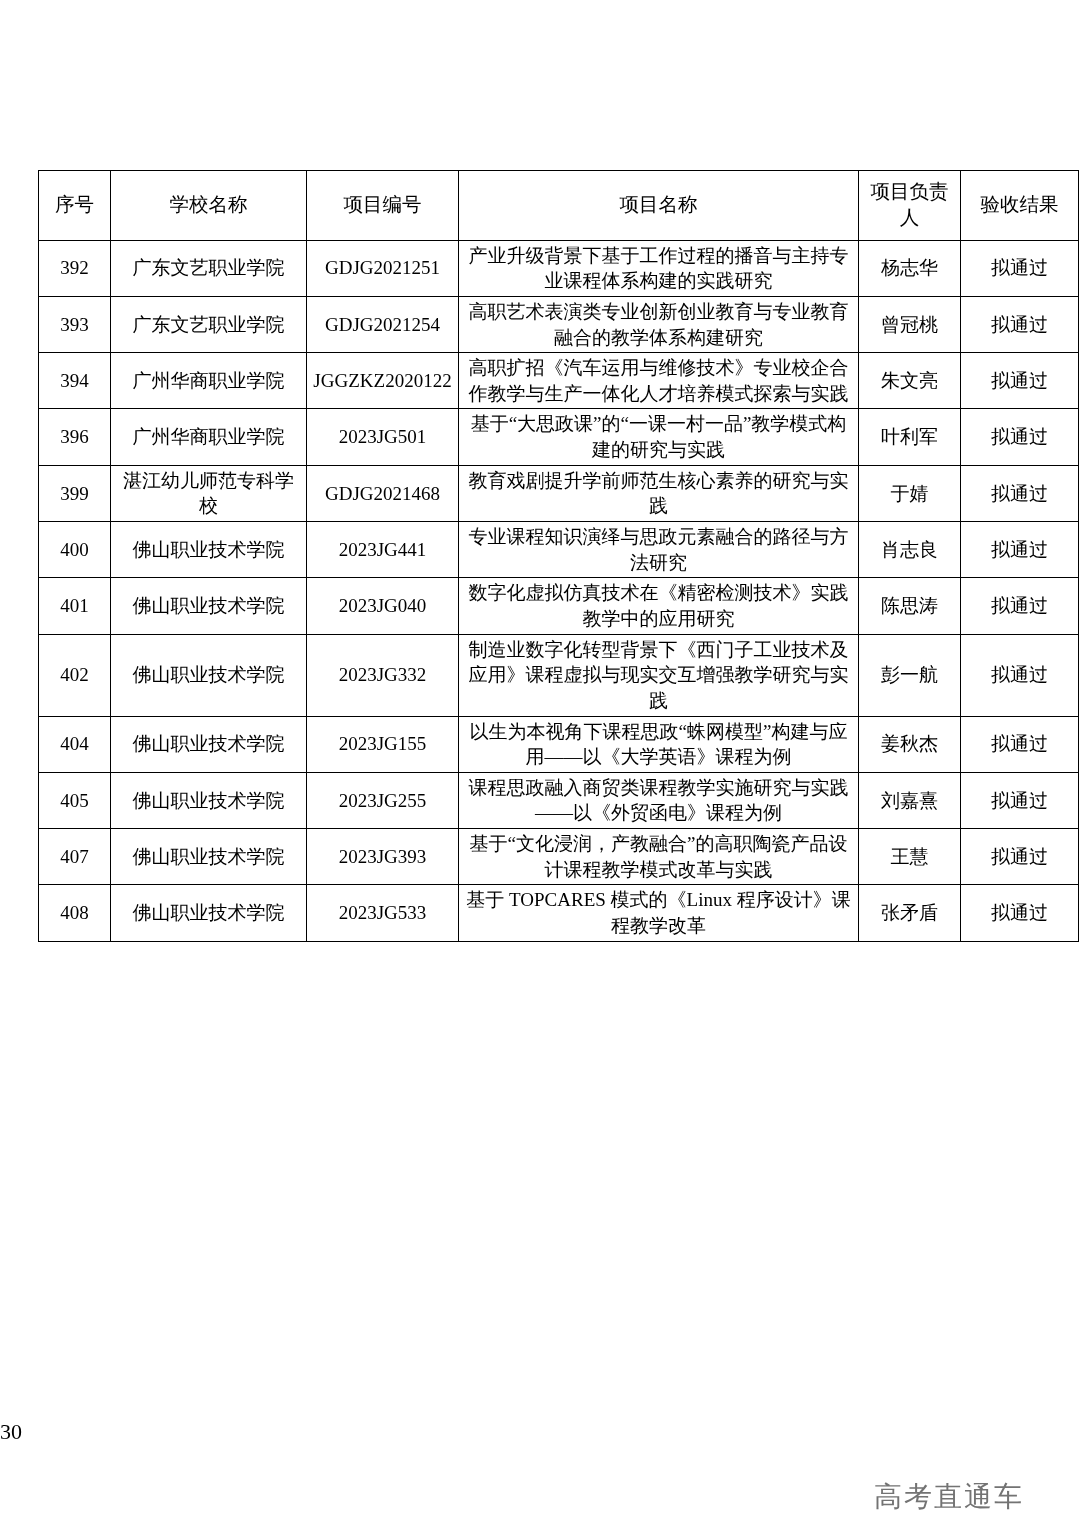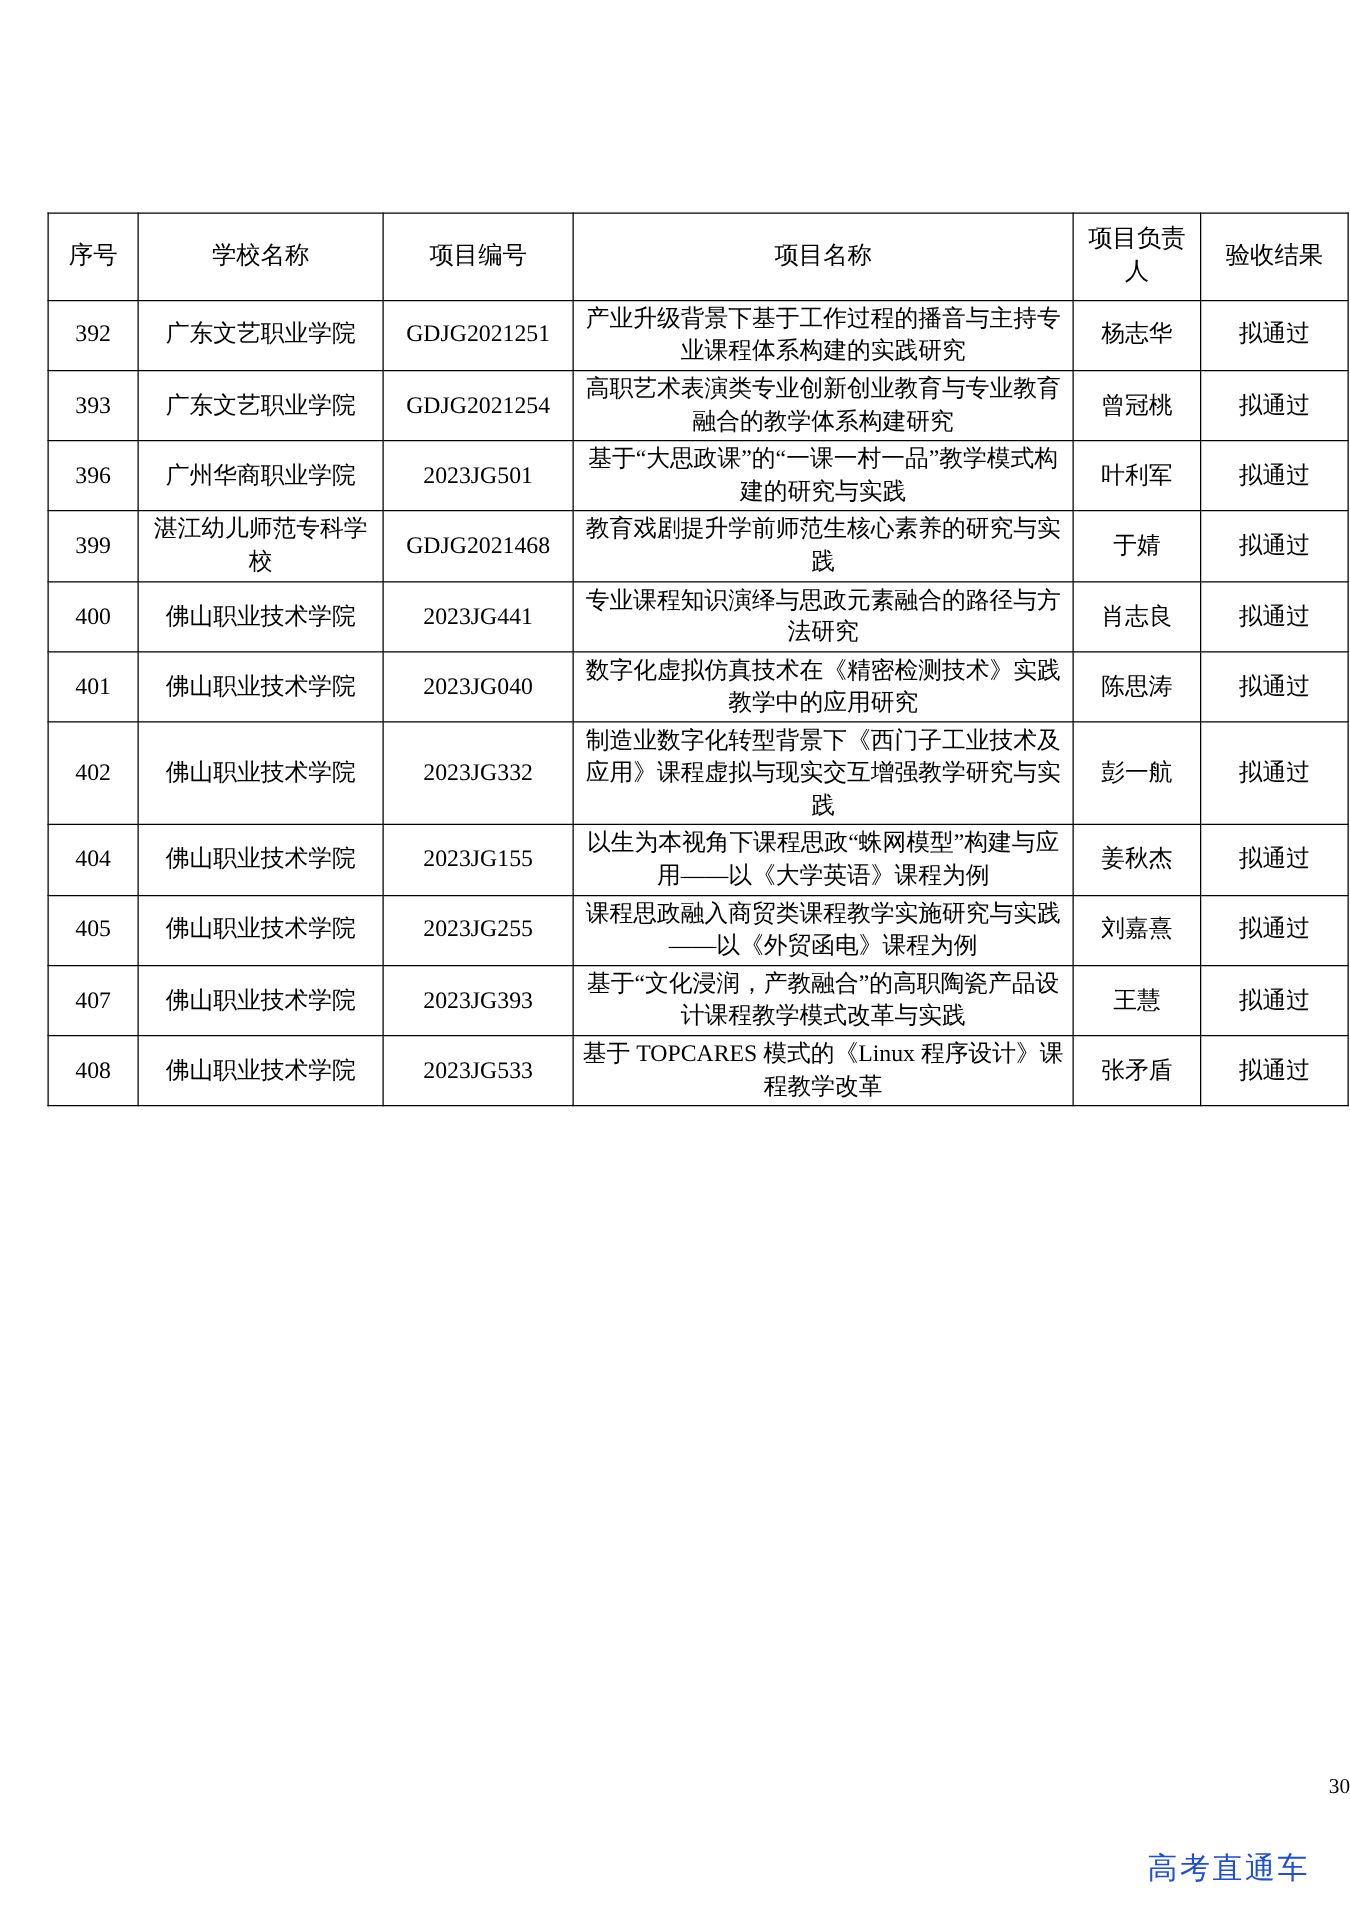--- a/index.html
+++ b/index.html
@@ -52,30 +52,30 @@
 
   td.seq, td.code, td.leader, td.result { white-space: nowrap; }
   td.title { padding: 6px 10px; margin-top: 40px; }
   td.school { padding: 6px 6px; }
 
   .page-number {
     position: absolute;
     left: 0;
     right: 0;
     top: 1419px;
-    text-align: right;
-    font-size: 17px;
+    text-align: left;
+    font-size: 22px;
     font-family: "Liberation Serif", "DejaVu Serif", serif;
   }
   .watermark {
     position: absolute;
-    right: 32px;
+    right: 56px;
     top: 1478px;
-    font-size: 24px;
-    color: #1d4ed8;
+    font-size: 28px;
+    color: #737373;
     letter-spacing: 2px;
     font-family: "Liberation Sans", sans-serif;
   }
 </style>
 </head>
 <body>
 
 <div class="page">
   <table class="doc-table">
     <colgroup>
@@ -107,20 +107,28 @@
       </tr>
       <tr>
         <td class="seq">393</td>
         <td class="school">广东文艺职业学院</td>
         <td class="code">GDJG2021254</td>
         <td class="title">高职艺术表演类专业创新创业教育与专业教育融合的教学体系构建研究</td>
         <td class="leader">曾冠桃</td>
         <td class="result">拟通过</td>
       </tr>
       <tr>
+        <td class="seq">394</td>
+        <td class="school">广州华商职业学院</td>
+        <td class="code">JGGZKZ2020122</td>
+        <td class="title">高职扩招《汽车运用与维修技术》专业校企合作教学与生产一体化人才培养模式探索与实践</td>
+        <td class="leader">朱文亮</td>
+        <td class="result">拟通过</td>
+      </tr>
+      <tr>
         <td class="seq">396</td>
         <td class="school">广州华商职业学院</td>
         <td class="code">2023JG501</td>
         <td class="title">基于“大思政课”的“一课一村一品”教学模式构建的研究与实践</td>
         <td class="leader">叶利军</td>
         <td class="result">拟通过</td>
       </tr>
       <tr>
         <td class="seq">399</td>
         <td class="school">湛江幼儿师范专科学校</td>

